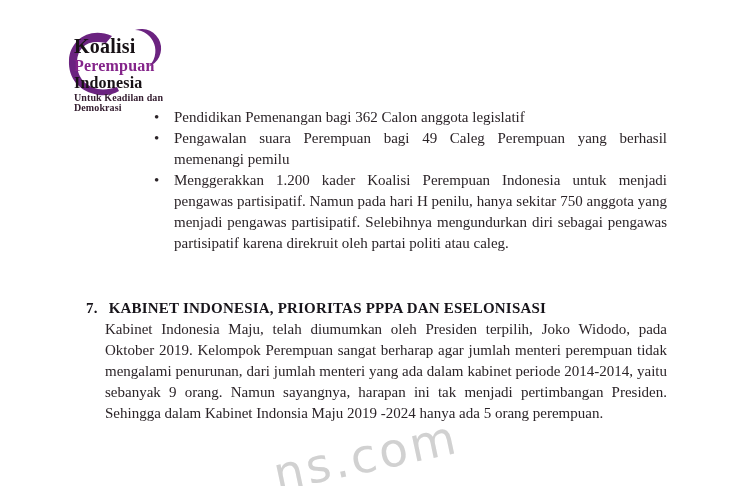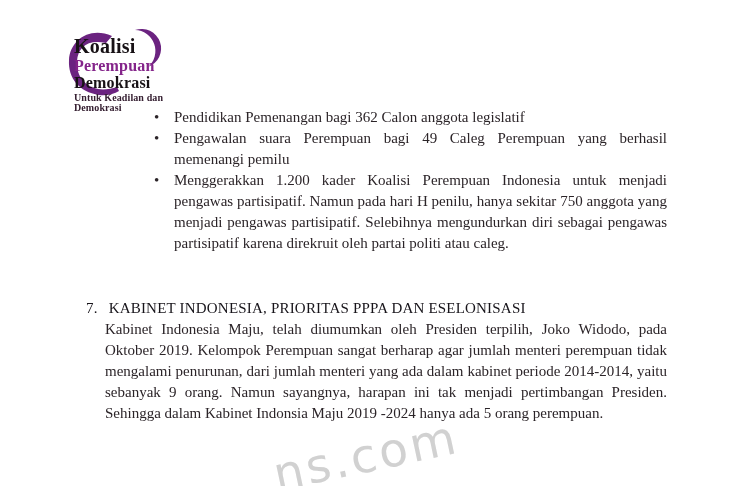--- a/index.html
+++ b/index.html
@@ -24,21 +24,21 @@
     position:absolute;left:152px;top:107px;width:515px;
     list-style:none;margin:0;padding:0;
     font-size:15px;line-height:21px;
   }
   .bullets li{display:flex;align-items:flex-start;}
   .bullets .dot{width:20px;flex:0 0 20px;text-align:left;padding-left:2px;}
   .bullets .btxt{flex:1;text-align:justify;}
   
   .heading{
     position:absolute;left:86px;top:300px;width:580px;
-    font-weight:normal;font-size:15px;color:#17141a;letter-spacing:.2px;
+    font-weight:bold;font-size:15px;color:#17141a;letter-spacing:.2px;
   }
   .heading .num{display:inline-block;margin-right:11px;}
   
   .body-par{
     position:absolute;left:105px;top:319px;width:562px;
     margin:0;font-size:15px;line-height:21px;text-align:justify;
   }
   
   .watermark{
     position:absolute;left:272px;top:428px;
@@ -69,21 +69,21 @@
                Z" fill="#6b2380"></path>
 
       <path d="M 69,16
                A 17.5,17.5 0 1 1 82,53
                A 21,21 0 0 0 69,16
                Z" fill="#6b2380"></path>
     </svg>
     <div class="logo-text">
       <div class="logo-l1">Koalisi</div>
       <div class="logo-l2">Perempuan</div>
-      <div class="logo-l3">Demokrasi</div>
+      <div class="logo-l3">Indonesia</div>
       <div class="logo-tag">Untuk Keadilan dan Demokrasi</div>
     </div>
   </div>
 
   <ul class="bullets">
     <li>
       <span class="dot">•</span>
       <span class="btxt">Pendidikan Pemenangan bagi 362 Calon anggota legislatif</span>
     </li>
     <li>

